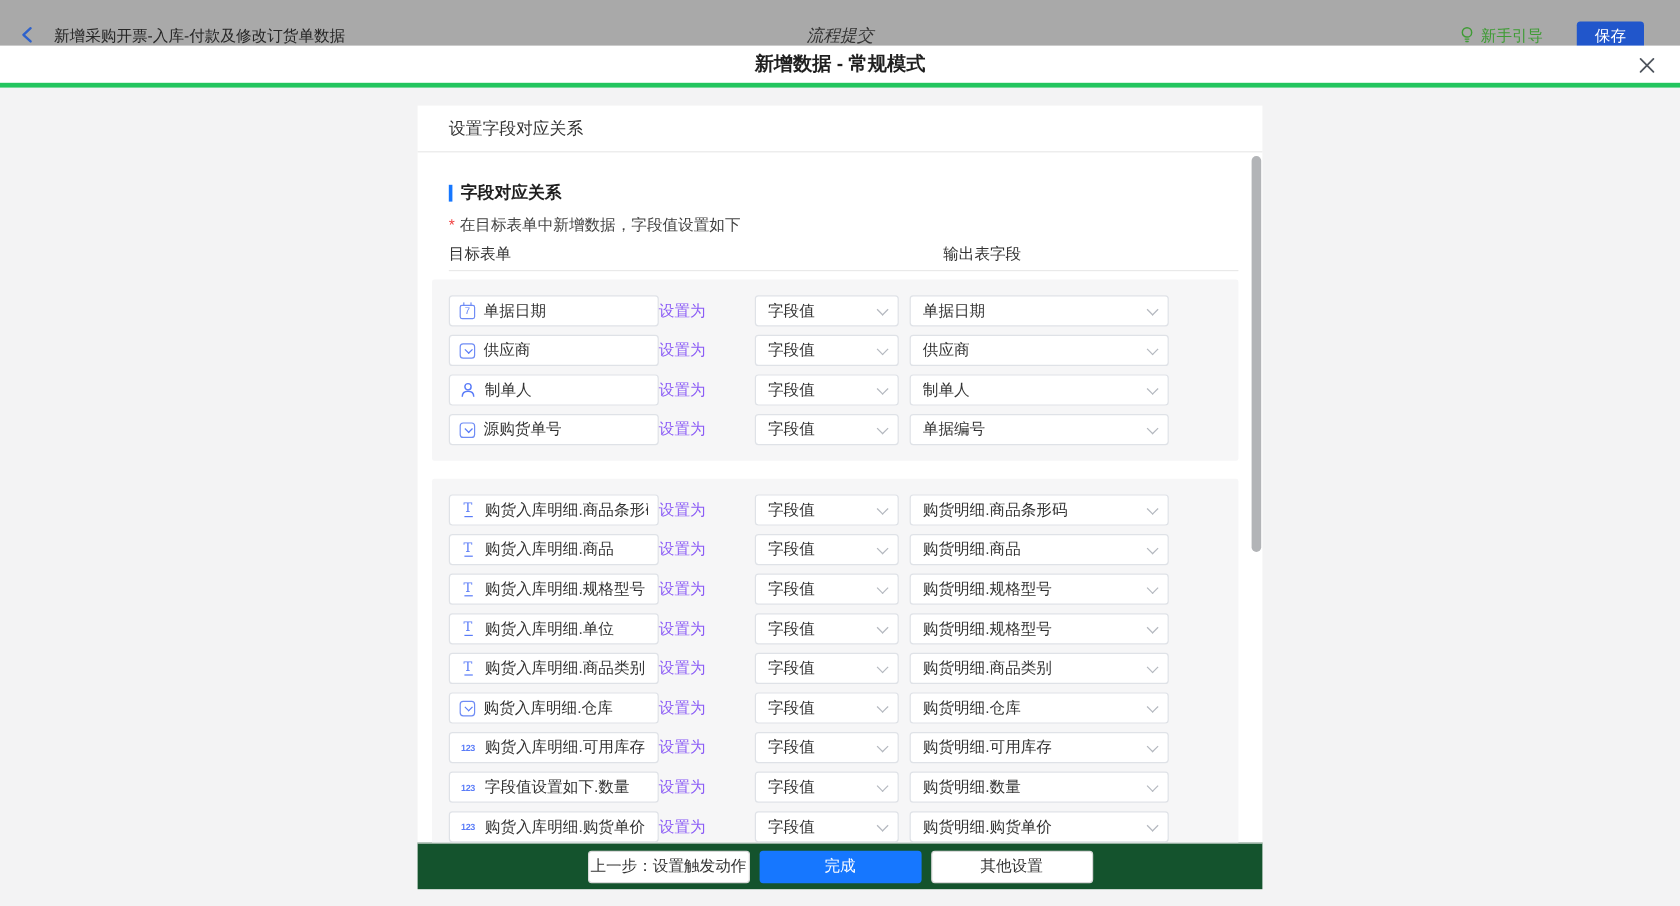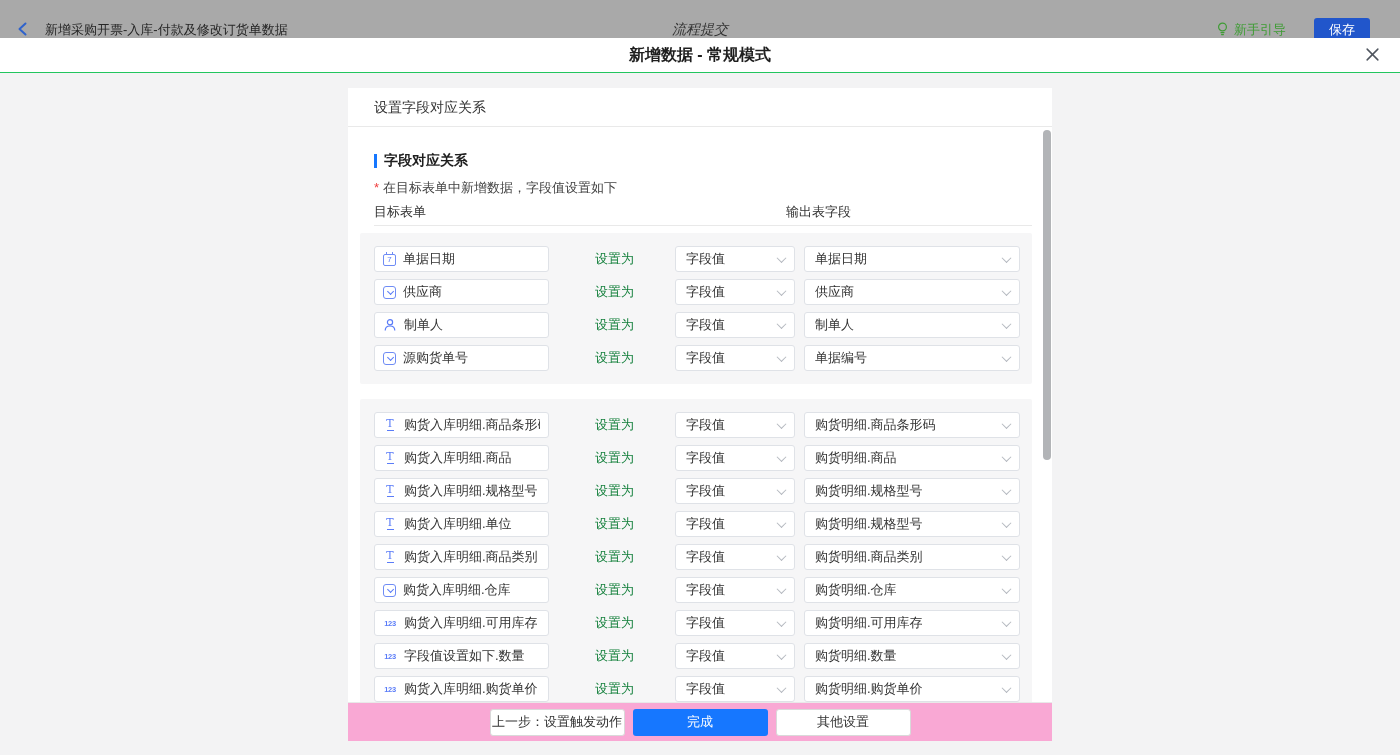--- a/index.html
+++ b/index.html
@@ -9,21 +9,21 @@
   
   .topbar { position:absolute; top:0; left:0; width:1400px; height:54px; background:#a9a9a9; display:flex; align-items:center; padding:6px 30px 0 16px; }
   .back-btn { display:flex; align-items:center; cursor:pointer; }
   .topbar-title { margin-left:15px; color:#262626; font-size:13px; }
   .topbar-center { position:absolute; left:50%; transform:translateX(-50%); color:#333; font-size:14px;font-style:italic; }
   .topbar-right { margin-left:auto; display:flex; align-items:center; }
   .guide { display:flex; align-items:center; gap:5px; color:#3f9c35; font-size:13px; cursor:pointer; }
   .save-btn { margin-left:28px; width:56px; height:25px; background:#2156cb; color:#fff; border:none; border-radius:3px; font-size:13px; cursor:pointer; font-family:inherit; }
 
   
-  .modal-header { position:absolute; top:38px; left:0; width:1400px; height:35px; background:#fff; border-bottom:1px solid #22c55e; display:flex; align-items:center; justify-content:center; }
+  .modal-header { position:absolute; top:38px; left:0; width:1400px; height:35px; background:#fff; border-bottom:4px solid #22c55e; display:flex; align-items:center; justify-content:center; }
   .modal-title { font-size:16px; font-weight:600; color:#1f1f1f; }
   .modal-close { position:absolute; right:20px; top:10px; width:16px; height:16px; display:flex; align-items:center; justify-content:center; cursor:pointer; }
 
   
   .content { position:absolute; top:74px; left:0; width:1400px; height:681px; background:#f3f3f4; }
   .card { position:absolute; left:348px; top:14px; width:704px; height:653px; background:#fff; display:flex; flex-direction:column; }
   .card-header { height:39px; flex:none; line-height:39px; padding-left:26px; font-size:14px; color:#333; border-bottom:1px solid #e9e9e9; }
   .card-body { flex:1; overflow:hidden; position:relative; padding:0 20px 0 26px; }
 
   .section-title { margin-top:25px; display:flex; align-items:center; }
@@ -37,21 +37,21 @@
 
   .panel { margin-left:-14px; margin-right:0; background:#f6f6f7; border-radius:2px; padding:13px 14px; }
   .panel + .panel { margin-top:15px; }
   .panel:first-of-type { margin-top:7px; }
 
   .row { display:flex; align-items:center; height:26px; }
   .row + .row { margin-top:7px; }
 
   .fbox { width:175px; height:26px; background:#fff; border:1px solid #dfe2e7; border-radius:3px; display:flex; align-items:center; gap:7px; padding:0 8px; flex:none; }
   .fbox-label { white-space:nowrap; overflow:hidden; color:#333; }
-  .setas { margin-left:46px; width:40px; flex:none; color:#15803d; }
+  .setas { width:40px; flex:none; color:#8b5cf6; }
   .dd { height:26px; background:#fff; border:1px solid #dfe2e7; border-radius:3px; display:flex; align-items:center; padding:0 9px 0 10px; cursor:pointer; flex:none; }
   .dd-label { flex:1; color:#333; white-space:nowrap; overflow:hidden; }
   .dd1 { margin-left:40px; width:120px; }
   .dd2 { margin-left:9px; width:216px; }
   .dd-chev { width:7px; height:7px; border-right:1.3px solid #b4b8bf; border-bottom:1.3px solid #b4b8bf; transform:rotate(45deg) translate(-1px,-1px); flex:none; }
 
   
   .ic { display:inline-flex; align-items:center; justify-content:center; color:#5a7cf8; flex:none; width:14px; }
   .ic-cal { width:13px; height:12px; border:1px solid #6f8cf5; border-radius:2px; position:relative; margin-top:2px; }
   .ic-cal::before,.ic-cal::after { content:""; position:absolute; top:-3px; width:1px; height:3px; background:#6f8cf5; }
@@ -61,21 +61,21 @@
   .ic-sel i { display:block; width:5px; height:5px; border-right:1.2px solid #5a7cf8; border-bottom:1.2px solid #5a7cf8; transform:rotate(45deg) translateY(-1.5px); }
   .ic-txt { flex-direction:column; }
   .ic-txt b { font-family:"DejaVu Serif","Liberation Serif",serif; font-weight:normal; font-size:11px; line-height:10px; }
   .ic-txt::after { content:""; width:7px; height:1px; background:#5a7cf8; margin-top:1px; }
   .ic-num { font-size:7.5px; font-weight:bold; letter-spacing:-0.3px; }
 
   
   .scroll-thumb { position:absolute; right:1px; top:3px; width:8px; height:330px; border-radius:4px; background:#b2b4b7; }
 
   
-  .card-footer { flex:none; height:39px; border-top:1px solid #e9e9e9; display:flex; align-items:center; justify-content:center; gap:8px; background:#f9a8d4; }
+  .card-footer { flex:none; height:39px; border-top:1px solid #e9e9e9; display:flex; align-items:center; justify-content:center; gap:8px; background:#14532d; }
   .btn { width:135px; height:27px; border-radius:3px; font-size:13px; font-family:inherit; cursor:pointer; background:#fff; border:1px solid #d9d9d9; color:#333; }
   .btn-primary { background:#1677ff; border:none; color:#fff; }
 </style>
 </head>
 <body>
 
 <div class="topbar">
   <span class="back-btn">
     <span>
       <svg width="14" height="16" viewBox="0 0 14 16" fill="none" stroke="#2e62cc" stroke-width="2" stroke-linecap="round" stroke-linejoin="round">

